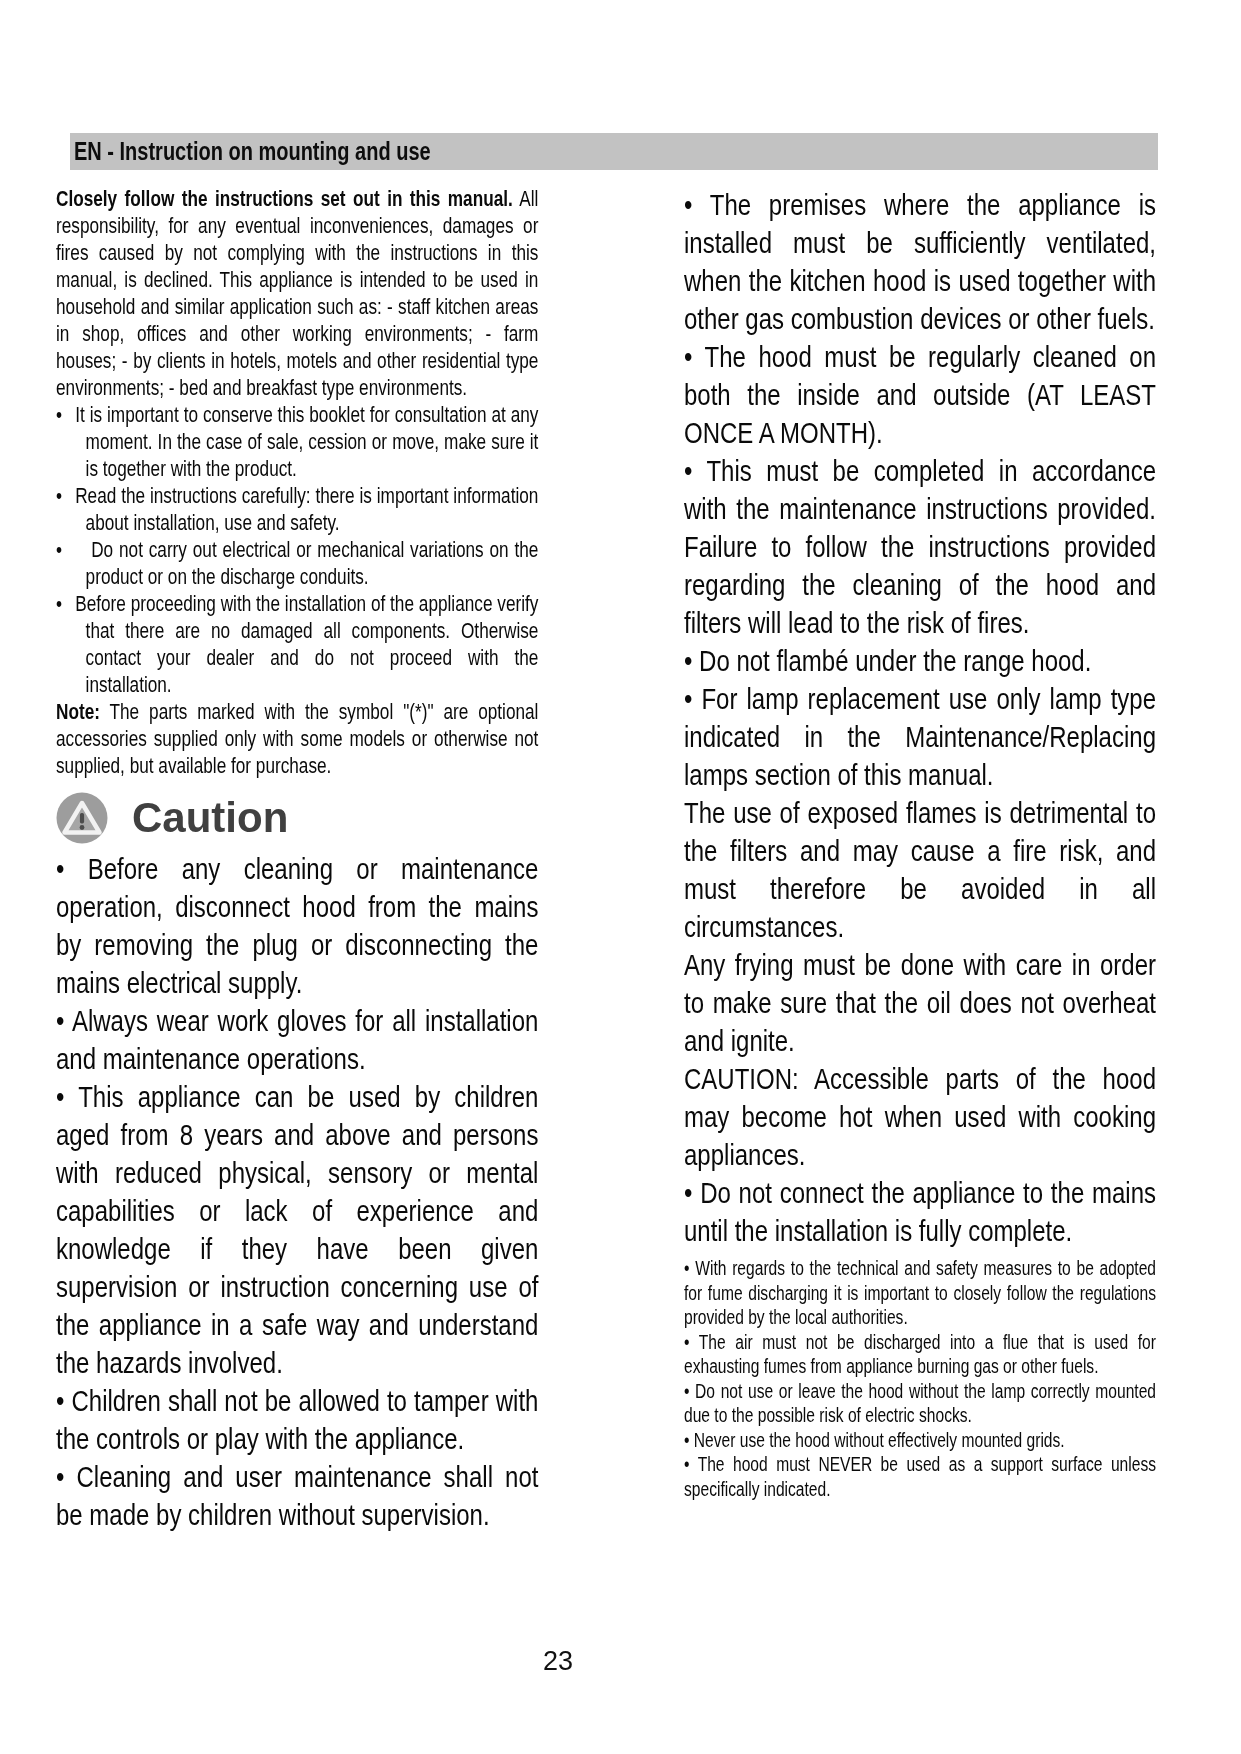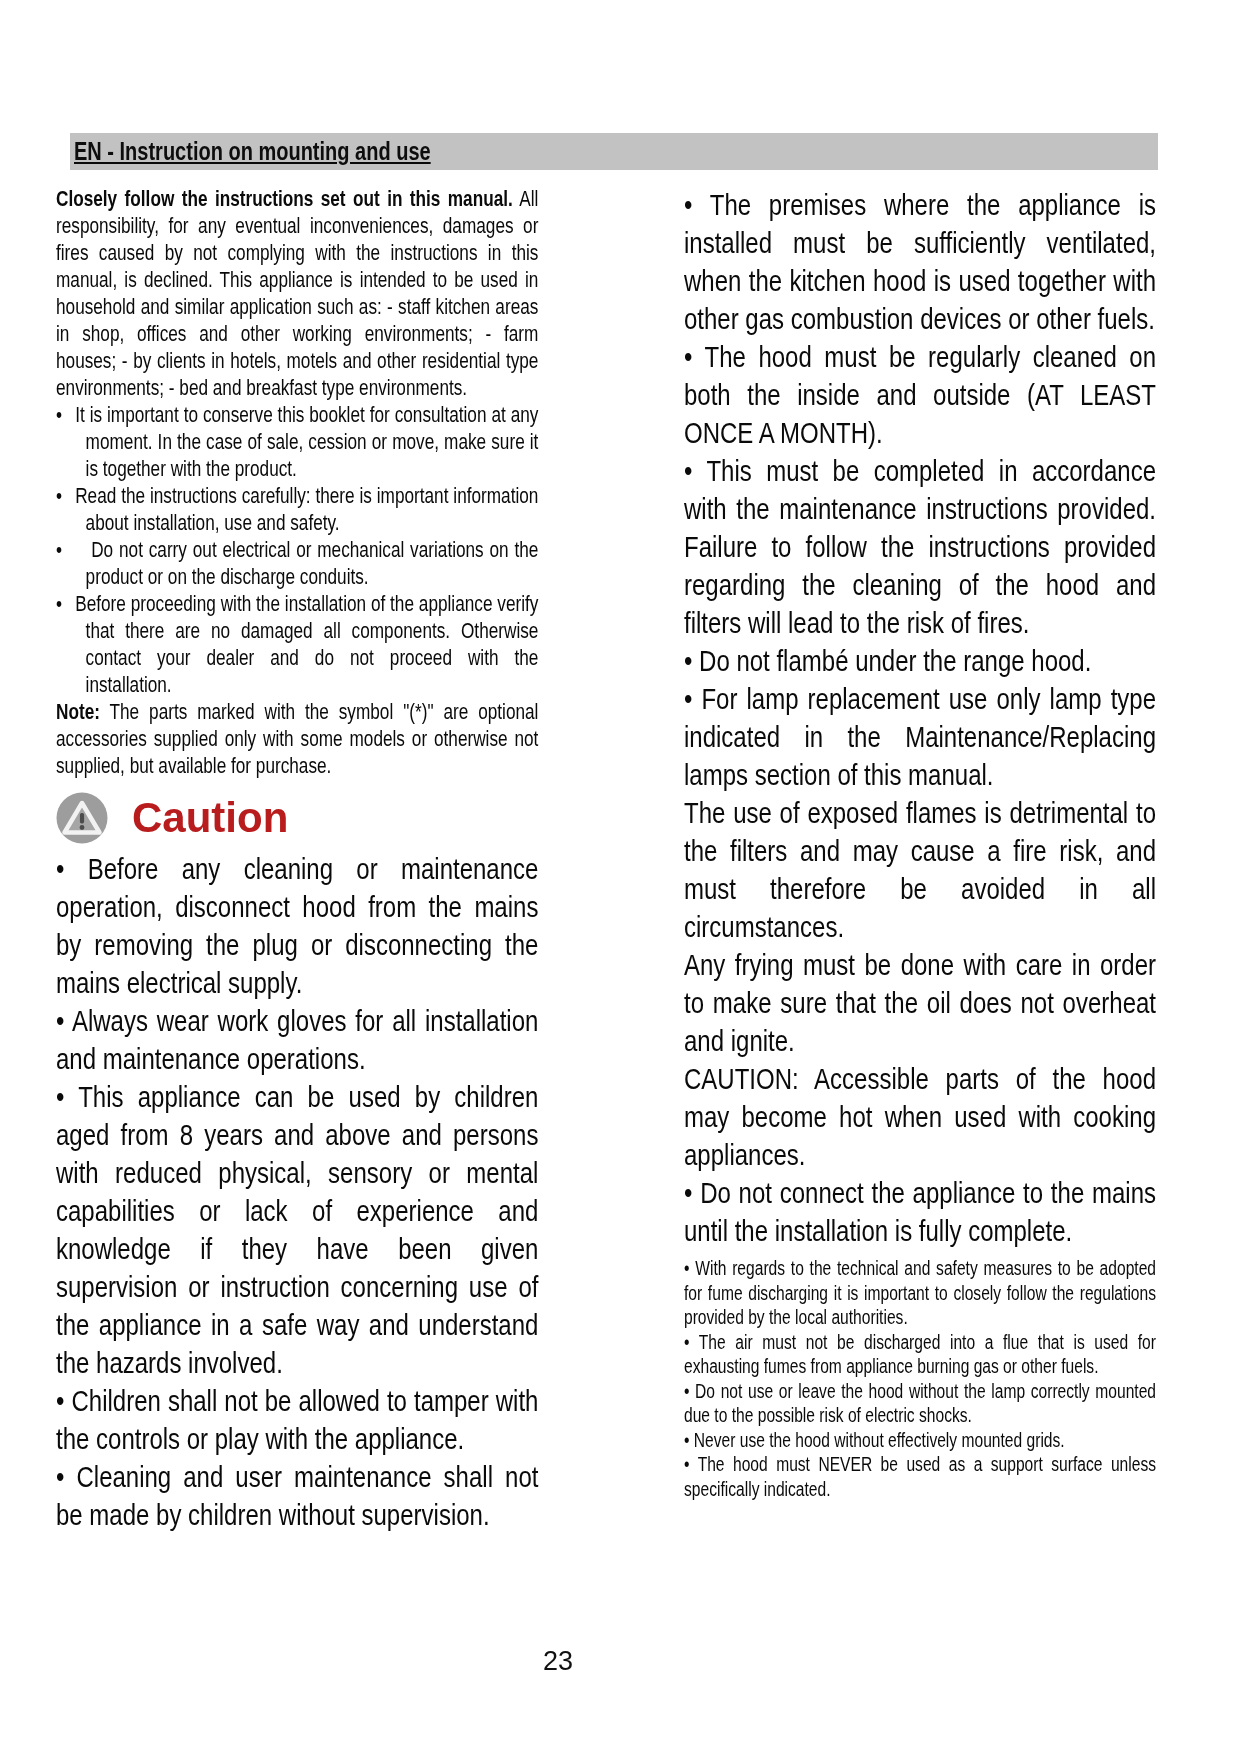--- a/index.html
+++ b/index.html
@@ -7,21 +7,20 @@
     width:1241px; height:1754px;
     background:#ffffff;
     font-family:"Liberation Sans", sans-serif;
     color:#0a0a0a;
   }
   .page { position:relative; width:1241px; height:1754px; background:#ffffff; overflow:hidden; }
 
   .header-bar {
     position:absolute; left:70px; top:133px; width:1088px; height:37px;
     background:#c2c2c2;
-    text-decoration:underline;
   }
   .header-bar .bar-inner {
     display:block; width:1360px;
     transform:scaleX(0.8); transform-origin:0 0;
     font-weight:bold; font-size:25px; line-height:37px;
     padding-left:5px; white-space:nowrap; color:#0d0d0d;
   }
 
   .col { position:absolute; top:186px; }
   .col-left  { left:56px;  width:482px; }
@@ -39,21 +38,21 @@
 
   .hang { padding-left:37px; }
   .bullet { display:inline-block; width:24px; margin-left:-37px; }
   .bullet-wide { display:inline-block; width:44px; margin-left:-37px; }
 
   .caution-head {
     display:flex; align-items:center; gap:24px;
     margin:12px 0 6px 0;
   }
   .caution-head .head-text {
-    font-weight:bold; font-size:42px; line-height:48px; color:#b91c1c;
+    font-weight:bold; font-size:42px; line-height:48px; color:#404040;
   }
   .warn-icon { width:52px; height:52px; flex:0 0 52px; }
 
   .page-number {
     position:absolute; left:0; top:1646px; width:1116px;
     text-align:center; font-size:27px; color:#111;
   }
 </style>
 </head>
 <body>

